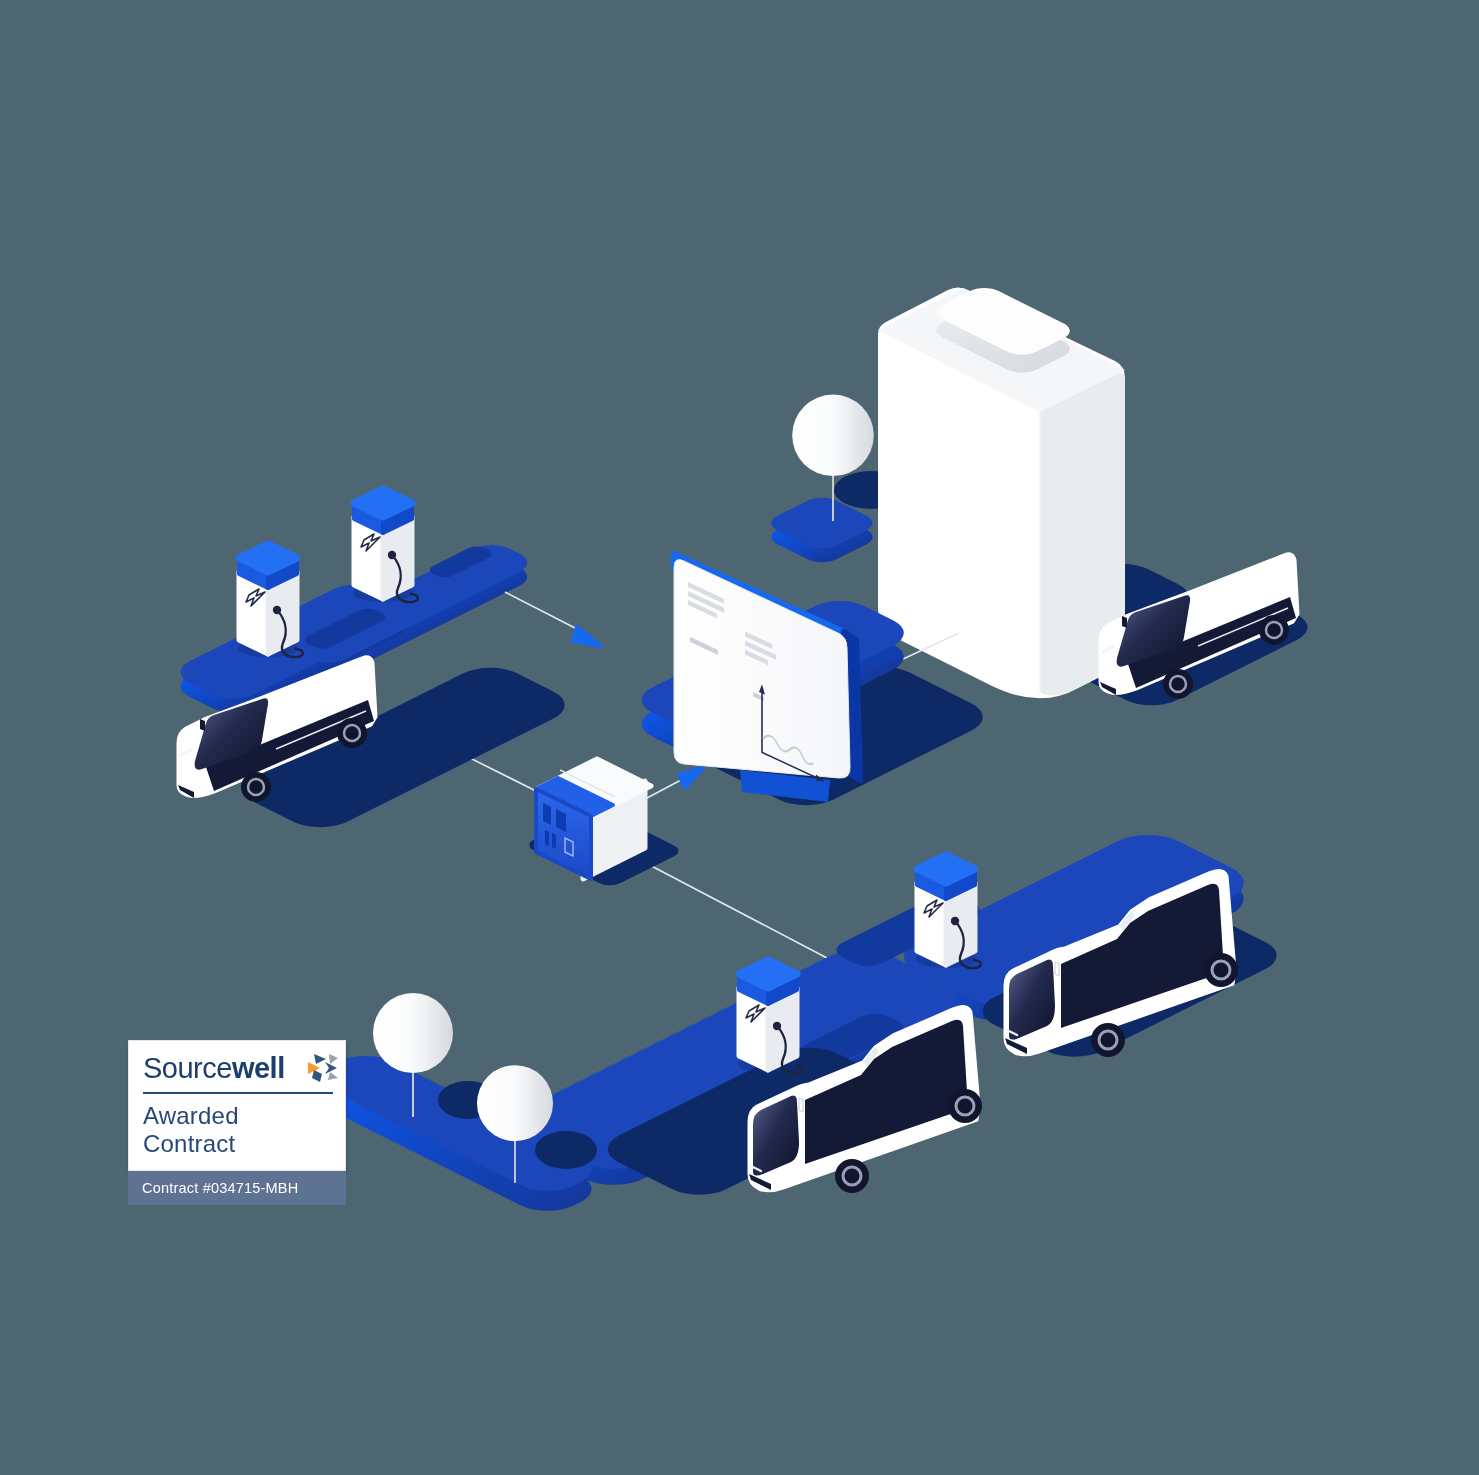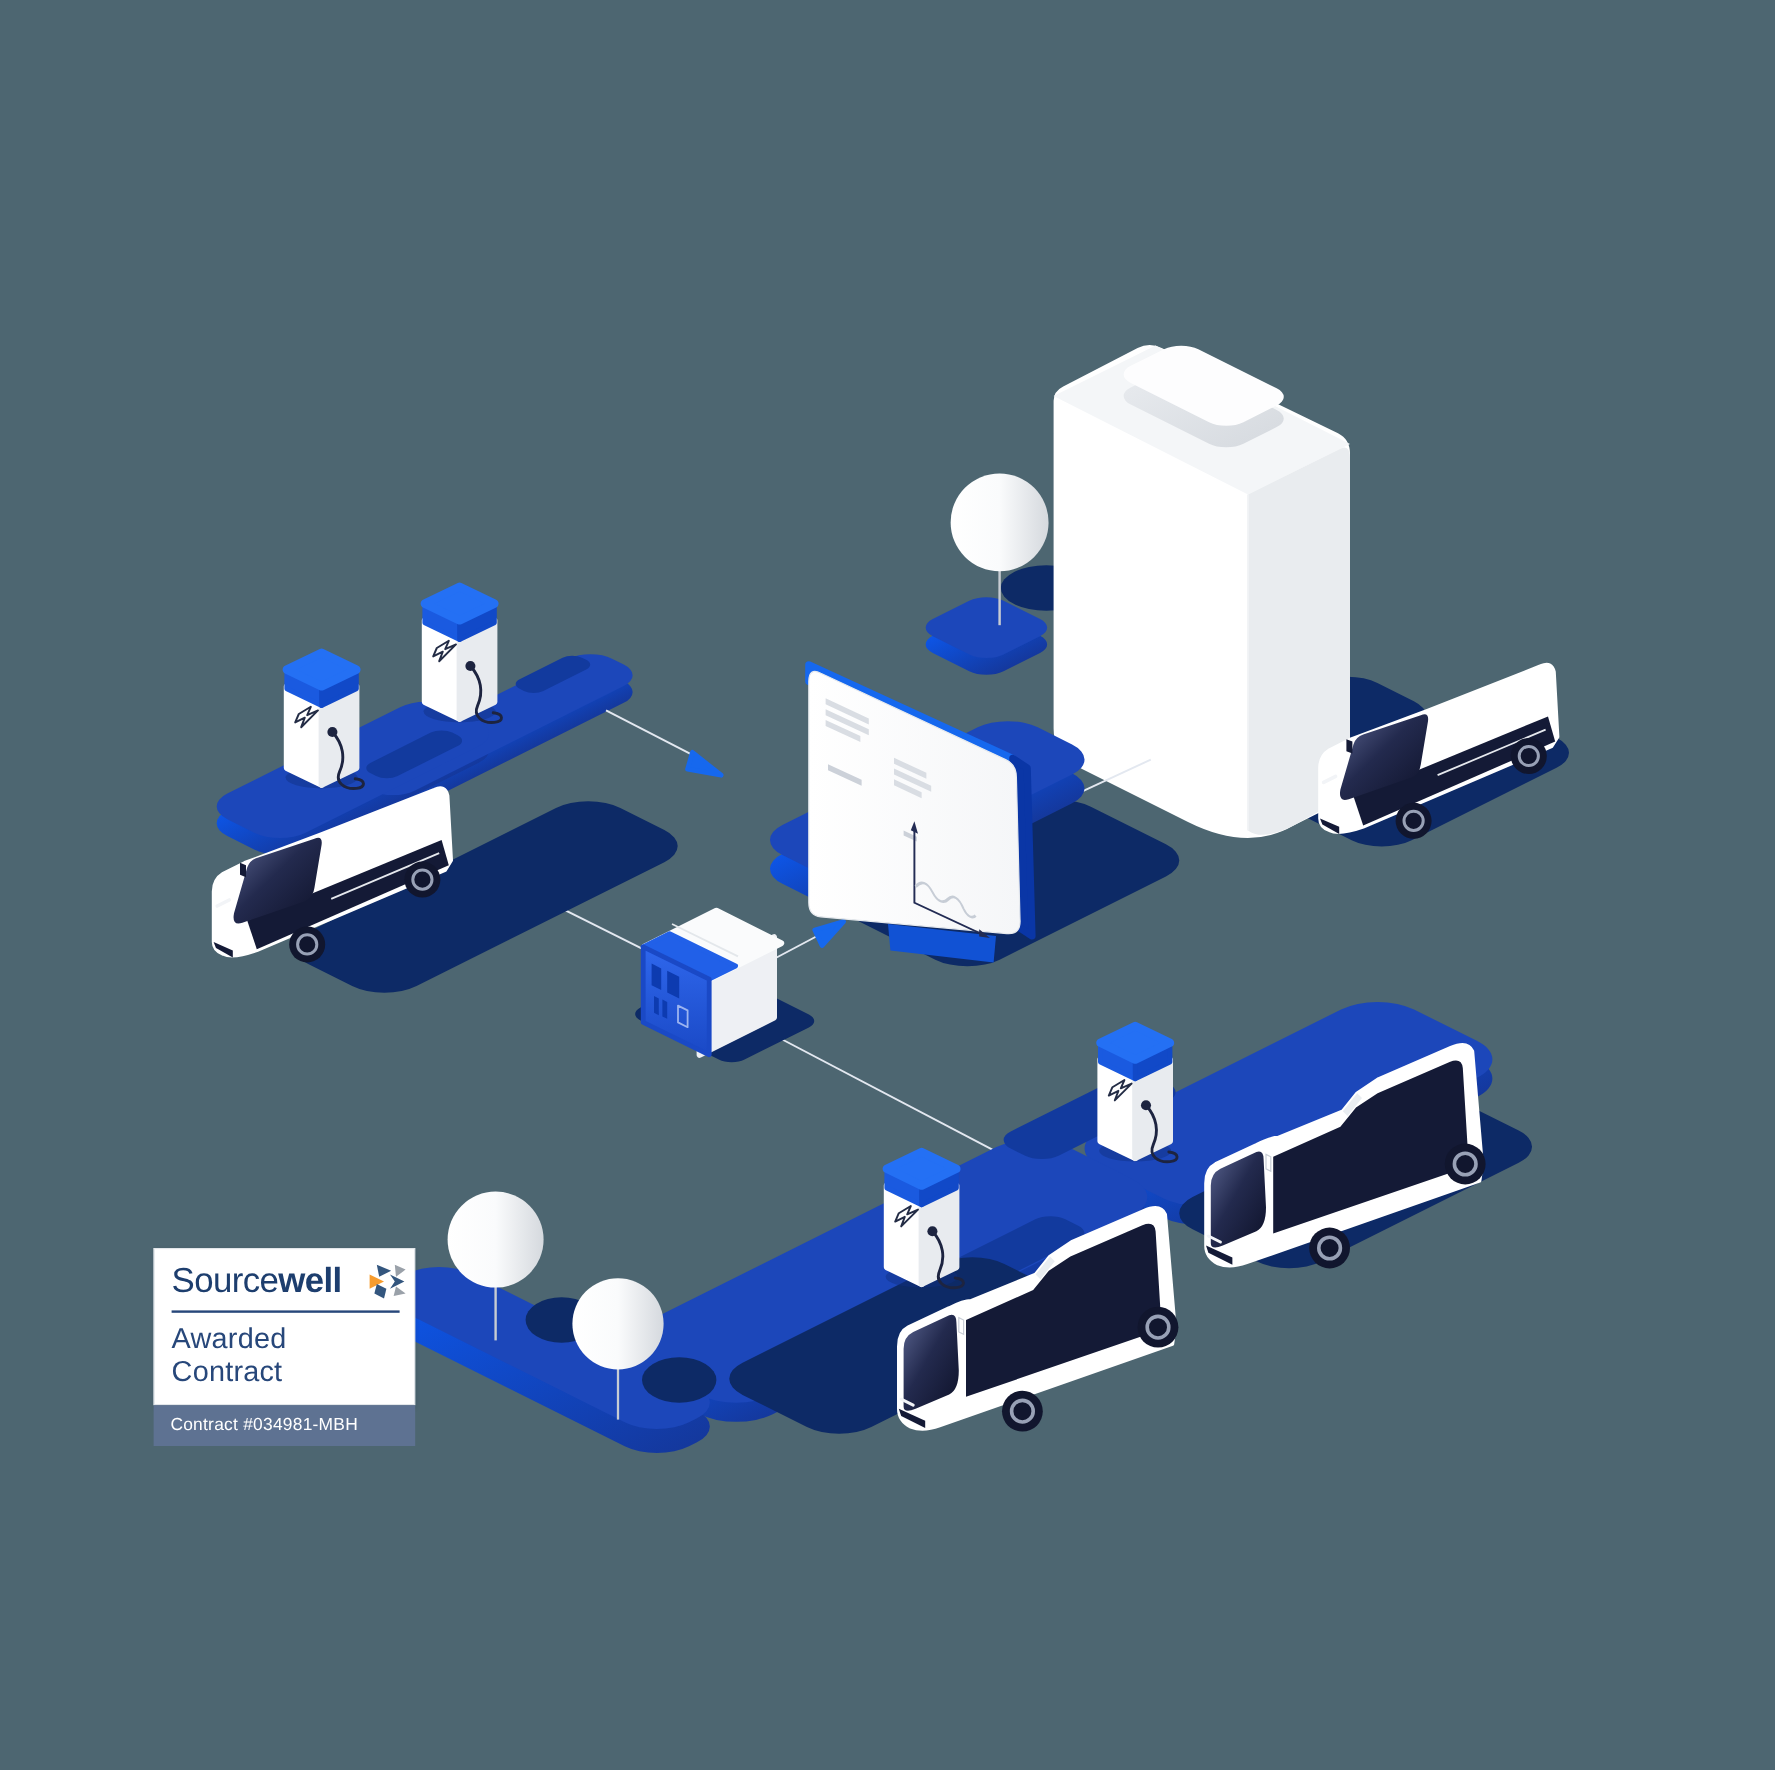--- a/index.html
+++ b/index.html
@@ -318,15 +318,15 @@
         <path d="M7,1 L19,6 L9,11 Z" fill="#33567e"></path>
         <path d="M22,1 L31,5 L23,11 Z" fill="#9aa1a9"></path>
         <path d="M18,9 L30,15 L18,21 L22,15 Z" fill="#33567e"></path>
         <path d="M23,19 L31,25 L21,27 Z" fill="#9aa1a9"></path>
         <path d="M7,17 L15,21 L13,29 L5,25 Z" fill="#33567e"></path>
       </svg>
     </div>
     <hr class="badge-divider">
     <div class="award-text">Awarded Contract</div>
   </div>
-  <div class="badge-bar">Contract #034981-MBH</div>
+  <div class="badge-bar">Contract #034715-MBH</div>
 </div>
 </div>
 
 </body></html>

